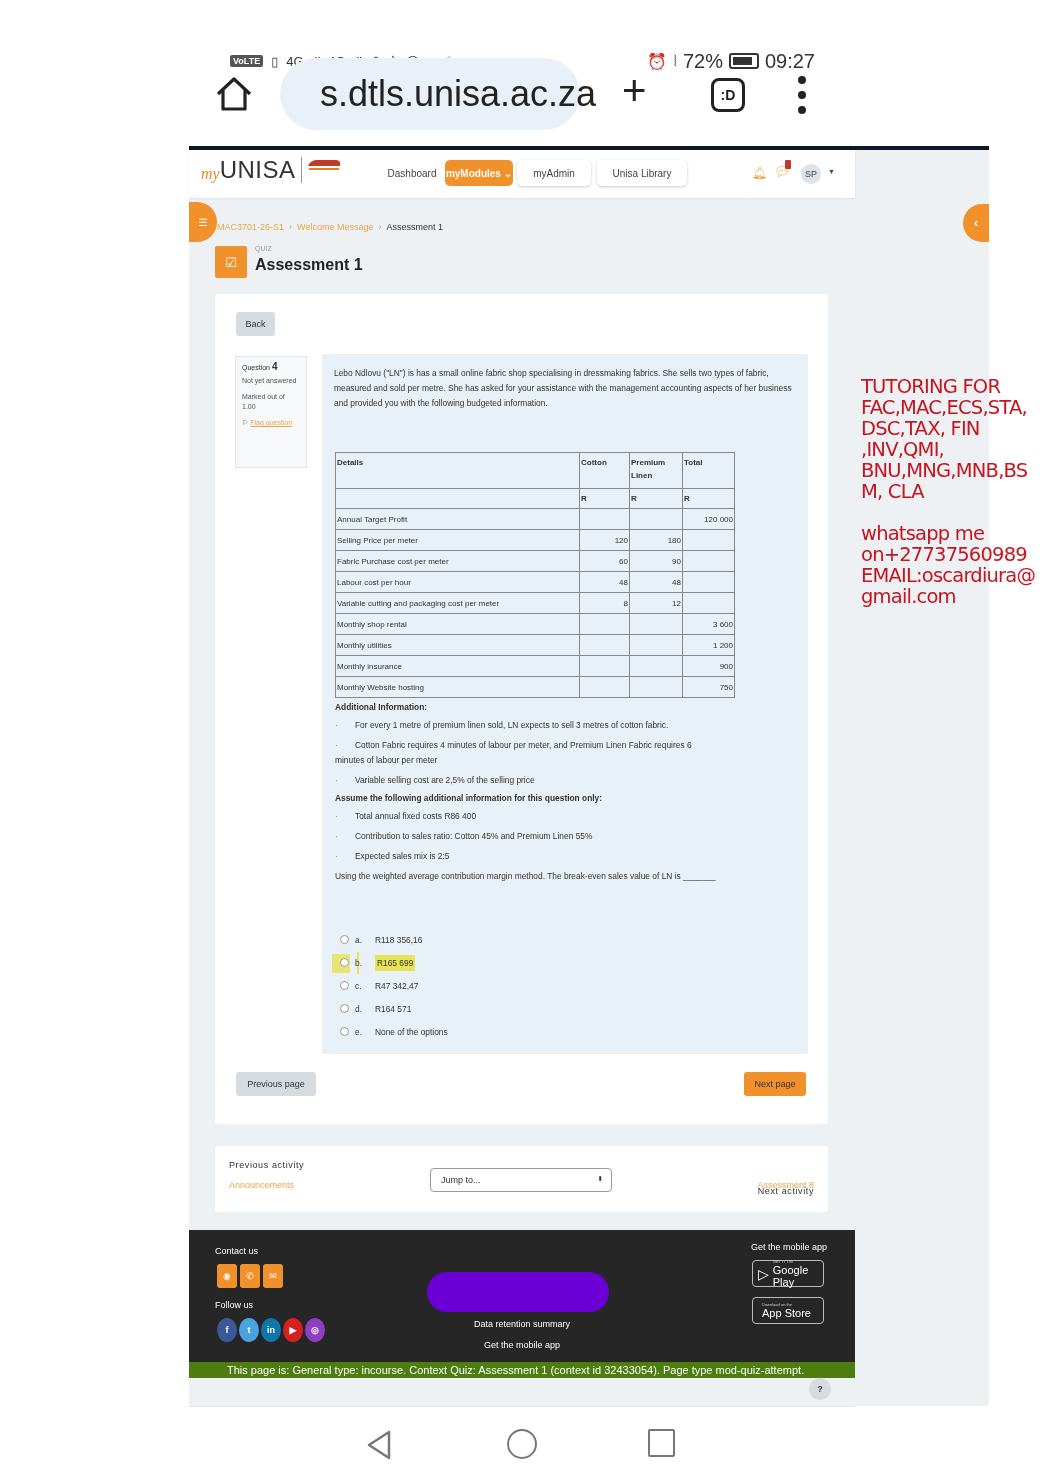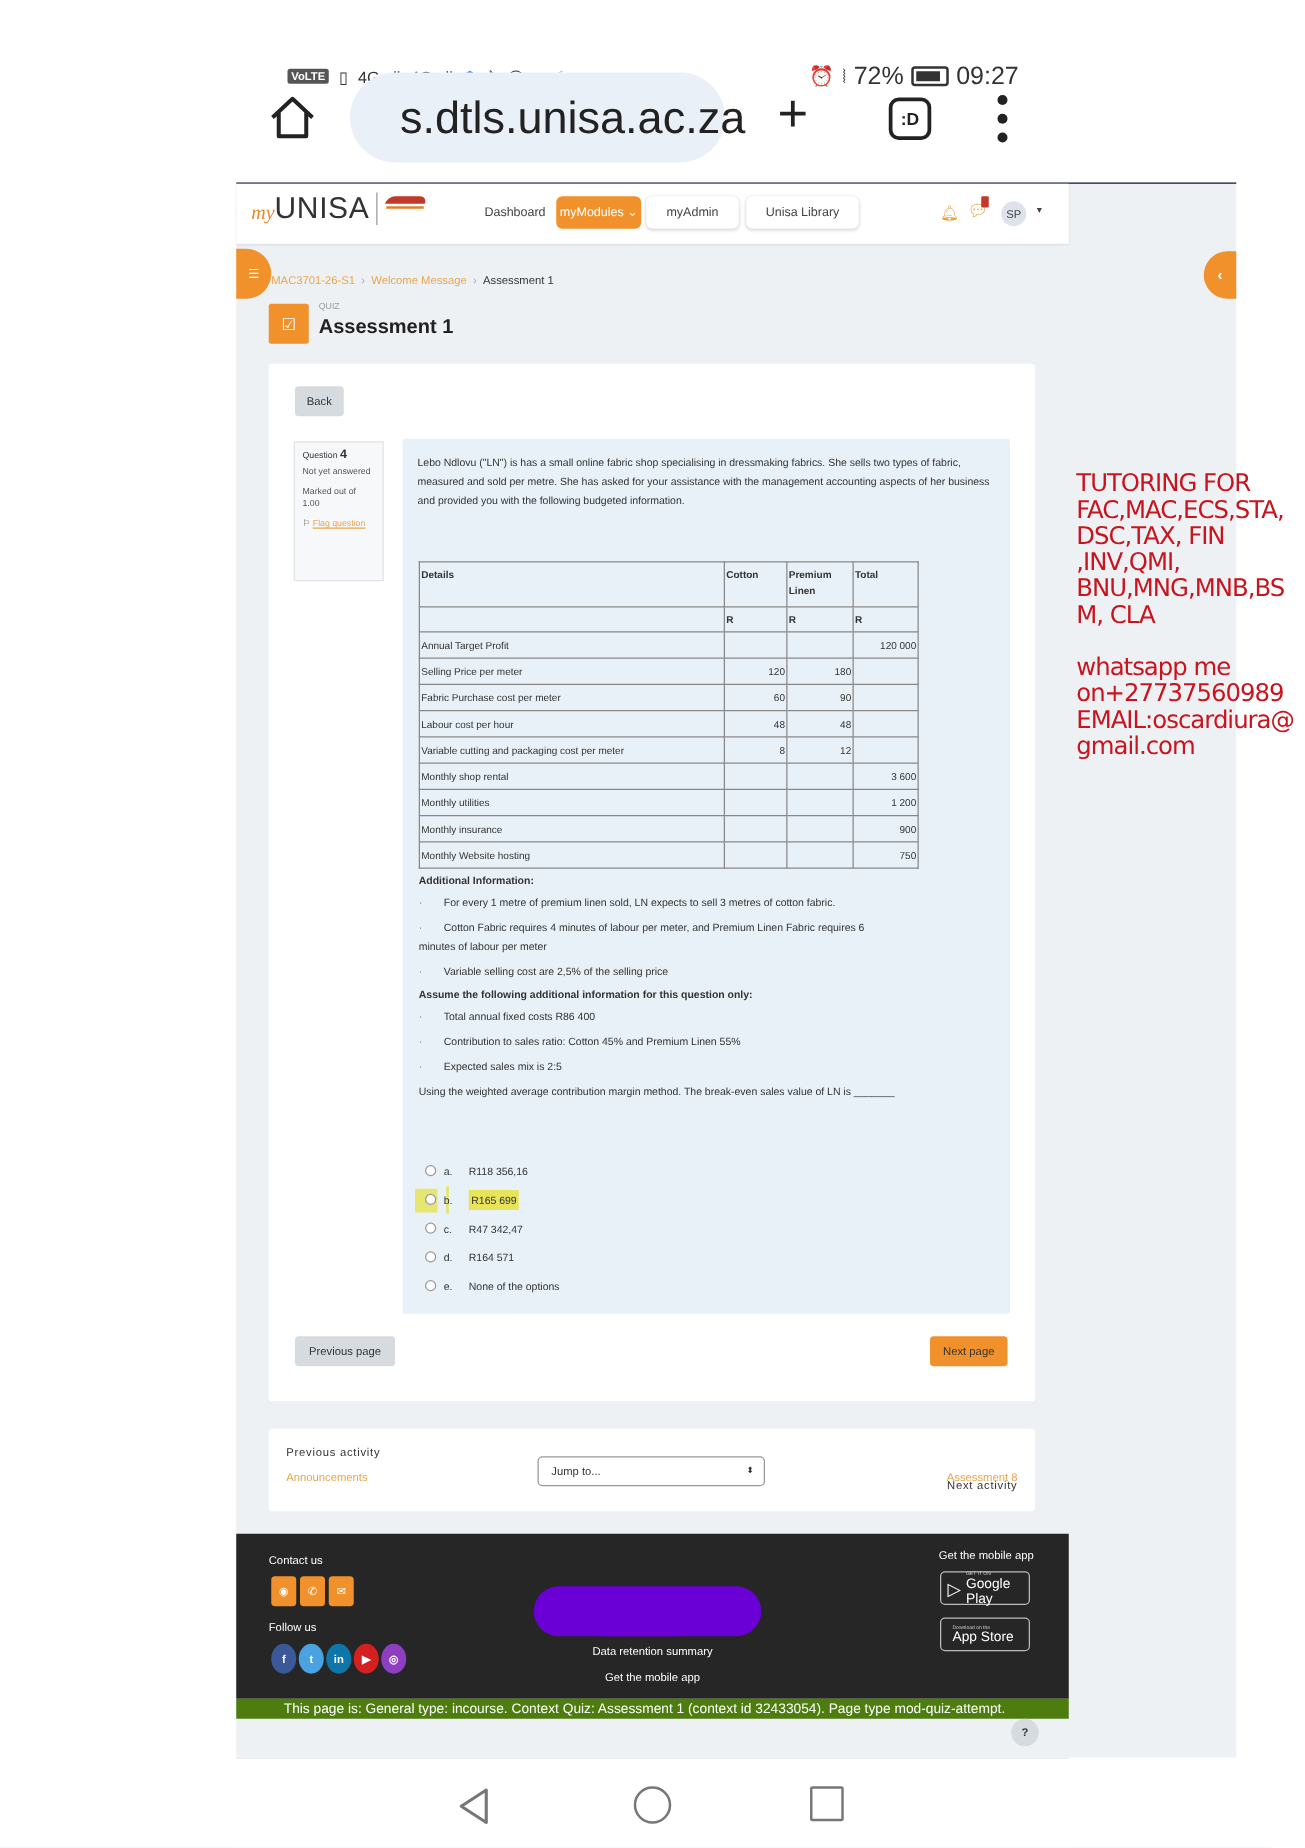--- a/index.html
+++ b/index.html
@@ -17,32 +17,32 @@
   
   .home-icon { left: 214px; top: 74px; width: 40px; height: 40px; }
   .urlbar { left: 280px; top: 58px; width: 300px; height: 72px; background: #eaf0f7; border-radius: 36px; display: flex; align-items: center; padding-left: 24px; gap: 16px; }
   .url-text { font-size: 36px; color: #222; }
   .plus-icon { left: 622px; top: 70px; font-size: 42px; color: #222; line-height: 42px; }
   .tabs-icon { left: 711px; top: 78px; width: 34px; height: 34px; border: 3px solid #222; border-radius: 8px; font-size: 14px; display: flex; align-items: center; justify-content: center; font-weight: bold; }
   .menu-icon { left: 796px; top: 76px; width: 12px; height: 38px; display: flex; flex-direction: column; justify-content: space-between; align-items: center; }
   .menu-icon span { width: 8px; height: 8px; background: #222; border-radius: 50%; }
 
   
-  .page { left: 189px; top: 146px; width: 800px; height: 1260px; background: #eef1f4; border-top: 1px solid #0f172a; }
+  .page { left: 189px; top: 146px; width: 800px; height: 1260px; background: #eef1f4; border-top: 4px solid #0f172a; }
   .navbar { position: absolute; left: 0; top: 0; width: 666px; height: 48px; background: #fff; display: flex; align-items: center; box-shadow: 0 1px 2px rgba(0,0,0,0.08); }
   .logo { position: absolute; left: 12px; top: 6px; display: flex; align-items: center; }
   .logo-my { font-family: "Liberation Serif", serif; font-style: italic; color: #e7892e; font-size: 16px; margin-top: 8px; }
   .logo-unisa { font-size: 24px; color: #333; letter-spacing: 0.5px; }
   .logo-sep { width: 1px; height: 26px; background: #999; margin: 0 5px; }
   .logo-flag { width: 36px; height: 24px; position: relative; }
   .logo-flag .f1 { position: absolute; left: 2px; top: 2px; width: 32px; height: 6px; background: #c0392b; border-radius: 10px 10px 0 0; transform: skewX(-20deg); }
   .logo-flag .f2 { position: absolute; left: 2px; top: 10px; width: 30px; height: 2px; background: #e67e22; }
   .nav-item { position: absolute; top: 10px; height: 26px; font-size: 10px; display: flex; align-items: center; justify-content: center; color: #444; }
   .nav-dashboard { left: 196px; width: 54px; }
-  .nav-mymodules { left: 256px; width: 68px; background: #f0912c; color: #fff; border-radius: 5px; font-weight: normal; }
+  .nav-mymodules { left: 256px; width: 68px; background: #f0912c; color: #fff; border-radius: 5px; font-weight: bold; }
   .nav-myadmin { left: 328px; width: 74px; background: #fff; border-radius: 5px; box-shadow: 0 1px 3px rgba(0,0,0,0.2); }
   .nav-library { left: 408px; width: 90px; background: #fff; border-radius: 5px; box-shadow: 0 1px 3px rgba(0,0,0,0.2); }
   .bell-icon { position: absolute; left: 563px; top: 16px; font-size: 12px; color: #e8a43a; }
   .chat-icon { position: absolute; left: 585px; top: 14px; font-size: 13px; color: #e8a43a; }
   .chat-badge { position: absolute; left: 596px; top: 10px; width: 6px; height: 9px; background: #c0392b; border-radius: 1px; }
   .avatar { position: absolute; left: 612px; top: 14px; width: 20px; height: 20px; border-radius: 50%; background: #dde3ea; font-size: 9px; display: flex; align-items: center; justify-content: center; color: #444; }
   .avatar-caret { position: absolute; left: 639px; top: 18px; font-size: 7px; color: #444; }
 
   .drawer-left { position: absolute; left: 0; top: 52px; width: 28px; height: 40px; background: #f0912c; border-radius: 0 20px 20px 0; color: #fff; font-size: 10px; display: flex; align-items: center; justify-content: center; }
   .drawer-right { position: absolute; right: 0; top: 54px; width: 26px; height: 38px; background: #f0912c; border-radius: 20px 0 0 20px; color: #fff; font-size: 12px; font-weight: bold; display: flex; align-items: center; justify-content: center; }

